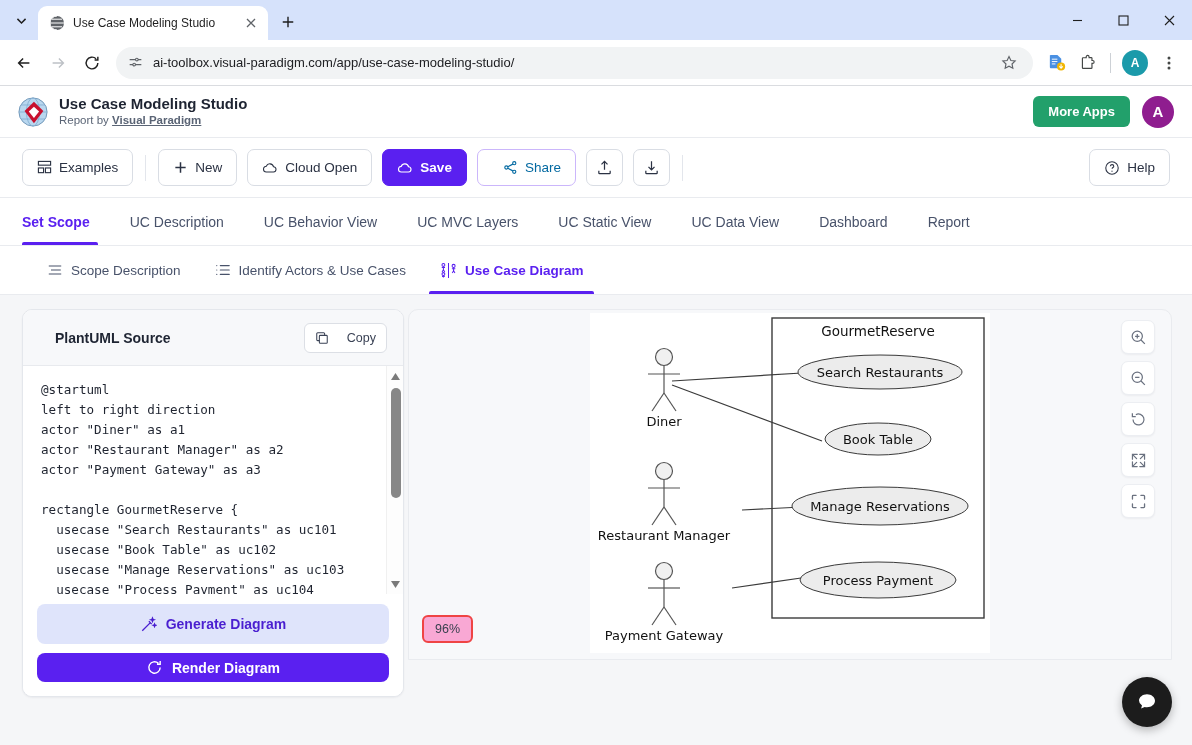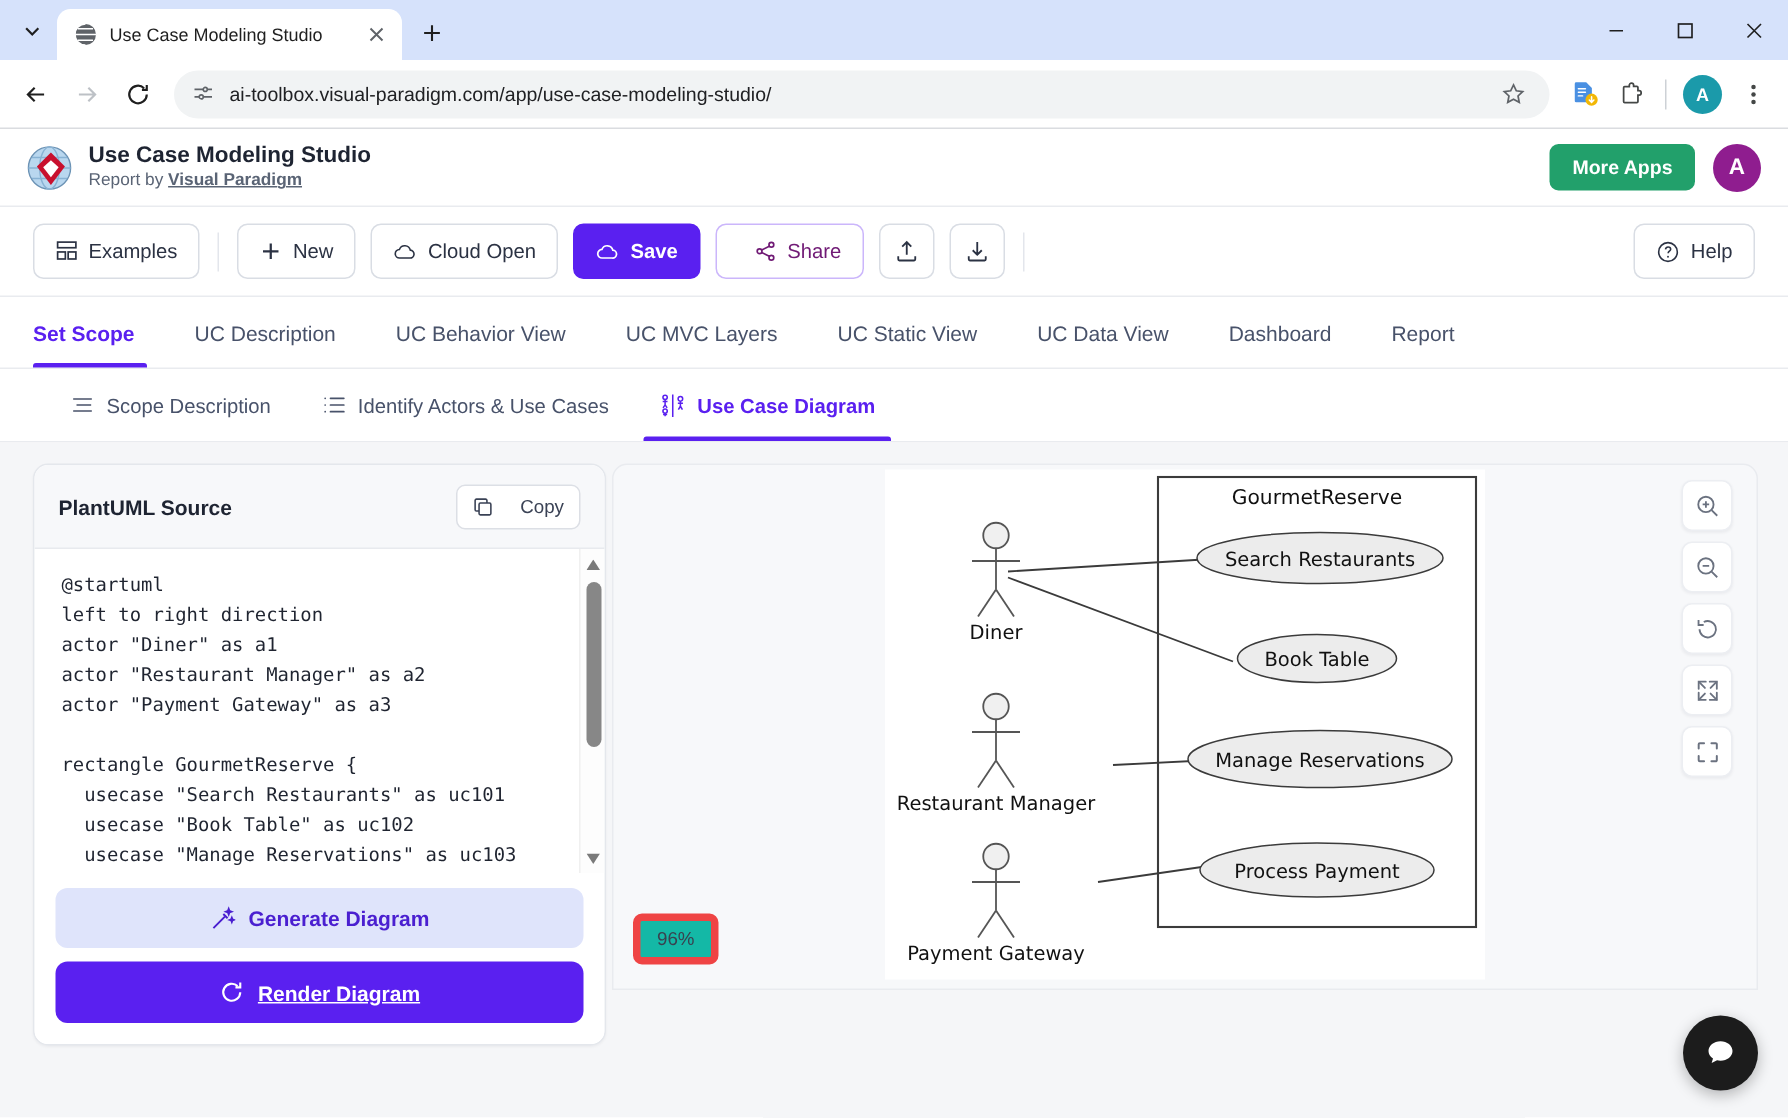--- a/index.html
+++ b/index.html
@@ -101,21 +101,21 @@
   .actionbar {
     height: 60px; display: flex; align-items: center; padding: 0 22px; gap: 10px;
     border-bottom: 1px solid #e9ebef; flex: none; background: #fff;
   }
   .abtn {
     height: 37px; border: 1px solid #d9dde4; background: #fff; border-radius: 7px;
     display: flex; align-items: center; gap: 7px; padding: 0 14px;
     font-size: 13.5px; color: #2b3243; cursor: pointer; white-space: nowrap;
   }
   .abtn.primary { background: #5a20f0; color: #fff; border-color: #5a20f0; font-weight: bold; }
-  .abtn.outline-purple { border-color: #cbb6fb; color: #701a75; padding-left: 25px; }
+  .abtn.outline-purple { border-color: #cbb6fb; color: #0369a1; padding-left: 25px; }
   .abtn.iconly { padding: 0; width: 37px; justify-content: center; }
   .ab-sep { width: 1px; height: 26px; background: #e3e6ec; margin: 0 2px; }
   .abtn.help { margin-left: auto; }
 
   .maintabs {
     height: 48px; display: flex; align-items: stretch; padding: 0 10px; gap: 0;
     border-bottom: 1px solid #e9ebef; flex: none; background: #fff;
   }
   .mtab {
     display: flex; align-items: center; padding: 0 20px; font-size: 14px;
@@ -152,21 +152,21 @@
 
   .src-card {
     width: 382px; flex: none; background: #fff; border: 1px solid #e4e7ec;
     border-radius: 10px; display: flex; flex-direction: column;
     box-shadow: 0 1px 2px rgba(16,24,40,.05); overflow: hidden; height: 388px;
   }
   .src-head {
     height: 56px; background: #f7f8fa; border-bottom: 1px solid #e8eaee;
     display: flex; align-items: center; padding: 0 16px; flex: none;
   }
-  .src-title { font-size: 14px; font-weight: bold; color: #1e2432; }
+  .src-title { font-size: 14px; font-weight: bold; color: #1e2432; margin-left: 16px; }
   .copy-btn {
     margin-left: auto; height: 30px; border: 1px solid #dcdfe5; background: #fff;
     border-radius: 6px; display: flex; align-items: center; gap: 18px;
     padding: 0 10px; font-size: 12.5px; color: #3a4255; cursor: pointer;
   }
   .src-body { flex: 1; position: relative; overflow: hidden; background: #fff; }
   .src-code {
     position: absolute; inset: 0; right: 19px; padding: 14px 10px 0 18px;
     font-family: "DejaVu Sans Mono", monospace; font-size: 12.6px;
     line-height: 20px; color: #1f2430; white-space: pre; overflow: hidden;
@@ -181,37 +181,37 @@
     position: absolute; left: 3.5px; width: 10px; top: 22px; height: 110px;
     background: #878787; border-radius: 5px; cursor: grab;
   }
   .src-actions { padding: 10px 14px 14px; display: flex; flex-direction: column; gap: 9px; flex: none; background:#fff;justify-content:flex-end; }
   .gen-btn {
     height: 40px; border-radius: 8px; border: none; background: #dfe4fb;
     color: #4a1fd0; font-size: 14px; font-weight: bold; cursor: pointer;
     display: flex; align-items: center; justify-content: center; gap: 9px;
   }
   .render-btn {
-    height: 41px; border-radius: 8px; border: none; background: #5a20f0;
+    height: 29px; border-radius: 8px; border: none; background: #5a20f0;
     color: #fff; font-size: 14px; font-weight: bold; cursor: pointer;
-    display: flex; align-items: center; justify-content: center; gap: 9px; text-decoration: underline;
+    display: flex; align-items: center; justify-content: center; gap: 9px;
   }
 
   .canvas-card {
     flex: 1; margin-left: 4px; background: #f7f8fa; border: 1px solid #e9ebef;
     border-top-left-radius: 10px; border-top-right-radius: 10px;
     position: relative; overflow: hidden; height: 351px;
   }
   .diagram-white {
     position: absolute; left: 181px; top: 3px; width: 400px; height: 340px;
     background: #ffffff;
   }
   .zoom-badge {
-    position: absolute; left: 13px; bottom: 16px; background: #14b8a6;
-    border: 5px solid #ef4444; border-radius: 6px; padding: 5px 11px;
+    position: absolute; left: 13px; bottom: 16px; background: #f9a8d4;
+    border: 2px solid #ef4444; border-radius: 6px; padding: 5px 11px;
     font-size: 12.5px; color: #39414f; cursor: default;
   }
   .zoom-tools {
     position: absolute; right: 16px; top: 10px; display: flex;
     flex-direction: column; gap: 7px;
   }
   .ztool {
     width: 34px; height: 34px; background: #fff; border: 1px solid #eceef2;
     border-radius: 7px; display: flex; align-items: center; justify-content: center;
     color: #6b7280; cursor: pointer; box-shadow: 0 1px 2px rgba(16,24,40,.05);

